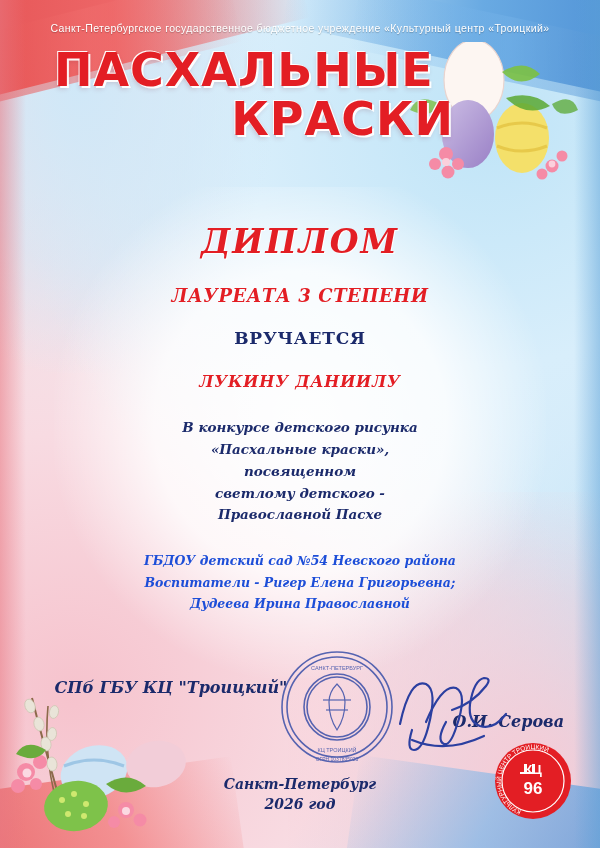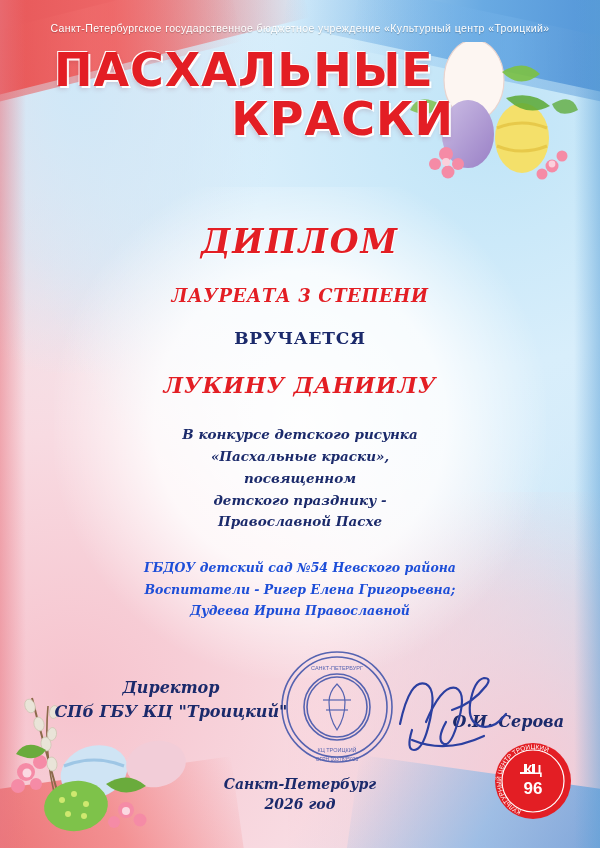--- a/index.html
+++ b/index.html
@@ -185,21 +185,21 @@
     font-weight: bold;
     font-size: 17px;
     color: #1b2a6b;
     letter-spacing: 0.8px;
   }
   .recipient {
     margin-top: 24px;
     font-family: "DejaVu Serif", serif;
     font-style: italic;
     font-weight: bold;
-    font-size: 22px;
+    font-size: 16px;
     color: #e31e24;
     letter-spacing: 0.8px;
   }
   .contest {
     margin-top: 26px;
     font-family: "DejaVu Serif", serif;
     font-style: italic;
     font-weight: bold;
     font-size: 13.5px;
     color: #1b2a6b;
@@ -363,21 +363,21 @@
 
   <div class="main">
     <div class="diploma-word">ДИПЛОМ</div>
     <div class="laureate">ЛАУРЕАТА 3 СТЕПЕНИ</div>
     <div class="awarded">ВРУЧАЕТСЯ</div>
     <div class="recipient">ЛУКИНУ ДАНИИЛУ</div>
     <div class="contest">
       <div>В конкурсе детского рисунка</div>
       <div>«Пасхальные краски»,</div>
       <div>посвященном</div>
-      <div>детского празднику -</div>
+      <div>светлому детского -</div>
       <div>Православной Пасхе</div>
     </div>
     <div class="school">
       <div>ГБДОУ детский сад №54 Невского района</div>
       <div>Воспитатели - Ригер Елена Григорьевна;</div>
       <div>Дудеева Ирина Православной</div>
     </div>
   </div>
 
   <div class="willow">
@@ -389,21 +389,20 @@
         <ellipse cx="21" cy="34" rx="5" ry="7" transform="rotate(-15 21 34)"></ellipse>
         <ellipse cx="28" cy="54" rx="5" ry="7" transform="rotate(-10 28 54)"></ellipse>
         <ellipse cx="34" cy="74" rx="5" ry="7" transform="rotate(-8 34 74)"></ellipse>
         <ellipse cx="36" cy="22" rx="4.5" ry="6.5" transform="rotate(12 36 22)"></ellipse>
         <ellipse cx="34" cy="44" rx="4.5" ry="6.5" transform="rotate(8 34 44)"></ellipse>
       </g>
     </svg>
   </div>
 
   <div class="sign-block">
-    <div>Директор</div>
     <div>СПб ГБУ КЦ "Троицкий"</div>
   </div>
   <div class="signer-name">О.И. Серова</div>
 
   <div class="stamp">
     <svg width="118" height="118" viewBox="0 0 118 118">
       <g fill="none" stroke="#3a4fa8" stroke-width="1.6">
         <circle cx="59" cy="59" r="55"></circle>
         <circle cx="59" cy="59" r="50"></circle>
         <circle cx="59" cy="59" r="33"></circle>

